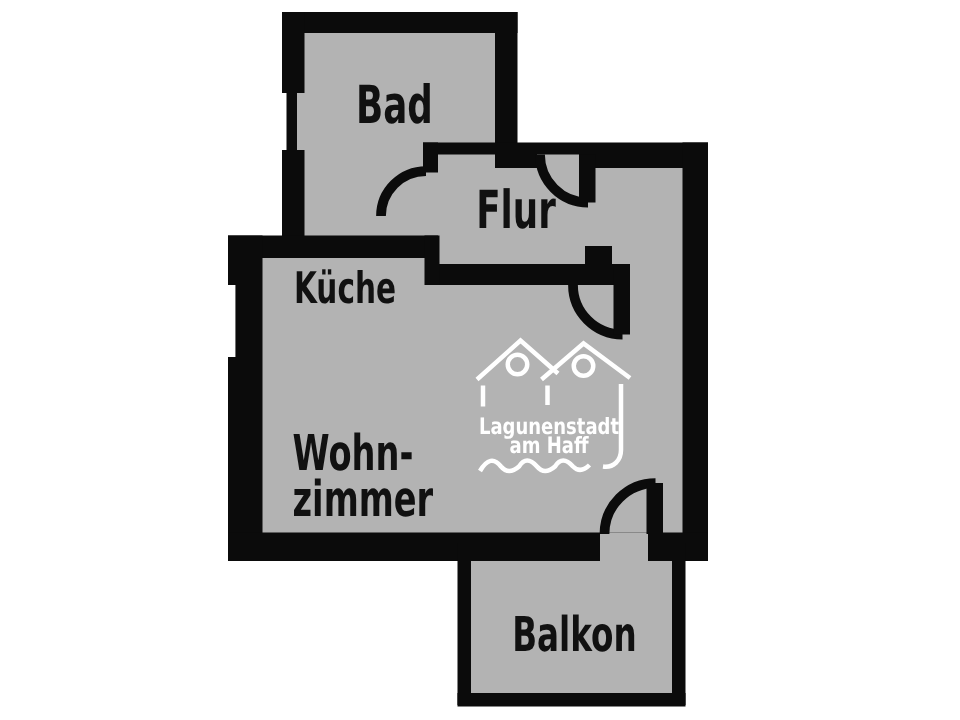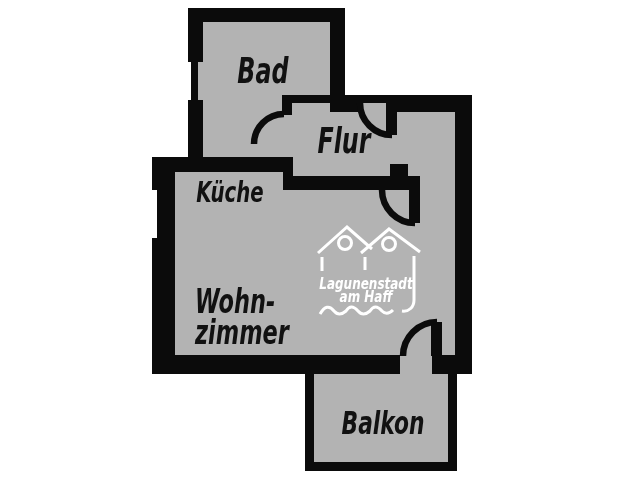--- a/index.html
+++ b/index.html
@@ -1,21 +1,21 @@
 <!DOCTYPE html>
 <html style="--background: #ffffff; --floor: #b3b3b3; --wall: #0b0b0b; --label: #111111; --logo: #ffffff;"><head>
 <meta charset="utf-8">
 <style>
   html,body{margin:0;padding:0;}
   body{
     width:640px;height:480px;overflow:hidden;
     background:var(--background,#ffffff);
     font-family:"DejaVu Sans","Liberation Sans",sans-serif;
   }
-  #plan{position:relative;width:640px;height:480px;background:var(--background,#ffffff);font-style:italic;}
+  #plan{position:relative;width:640px;height:480px;background:var(--background,#ffffff);}
   .fill{position:absolute;background:var(--floor,#b3b3b3);}
   .wall{position:absolute;background:var(--wall,#0b0b0b);}
   .notch{position:absolute;background:var(--floor,#b3b3b3);}
   svg.overlay{position:absolute;left:0;top:0;width:640px;height:480px;}
   .doorpath{stroke:var(--wall,#0b0b0b);stroke-width:6.5;fill:none;}
   .doorleaf{fill:var(--wall,#0b0b0b);}
   .logo-stroke{stroke:var(--logo,#ffffff);stroke-width:3;fill:none;stroke-linecap:butt;stroke-linejoin:miter;}
   .room-label{
     position:absolute;color:var(--label,#111111);font-weight:bold;
     white-space:nowrap;line-height:1;letter-spacing:0px;

